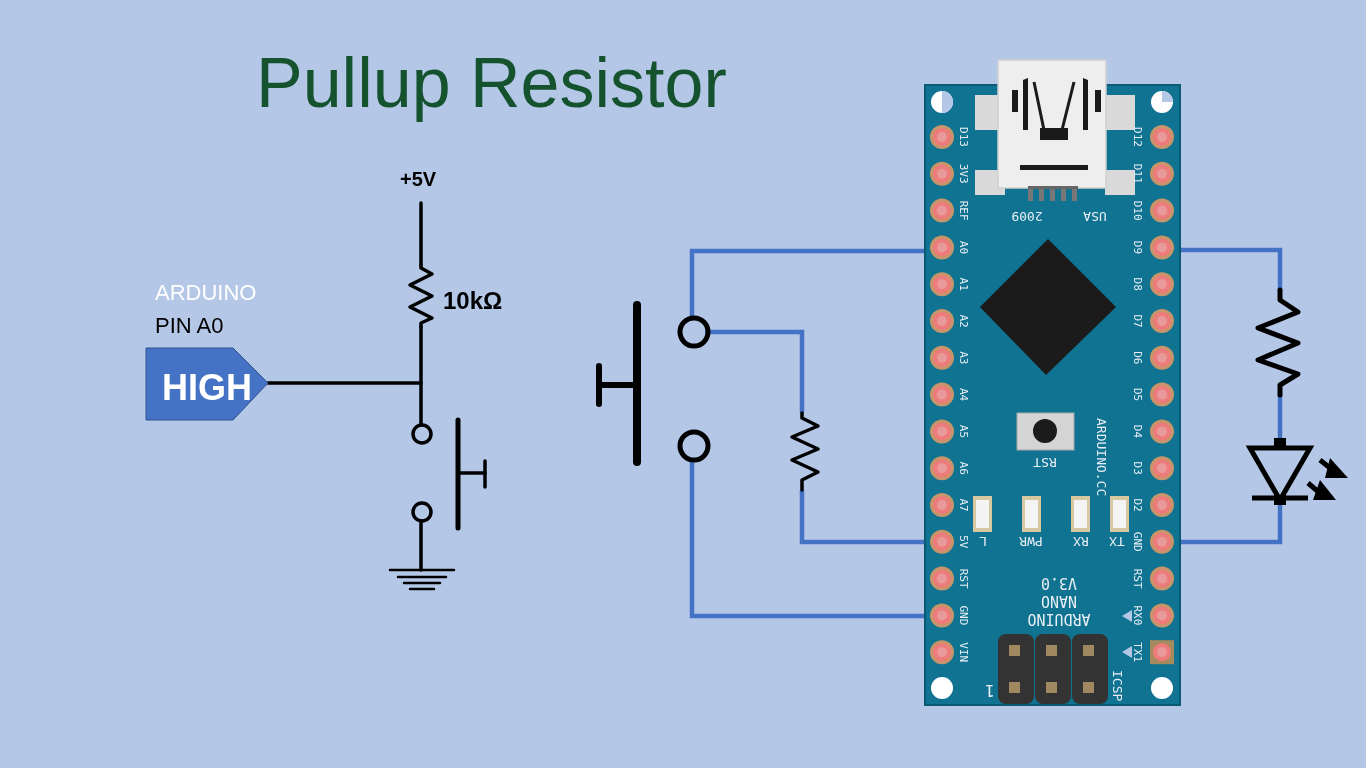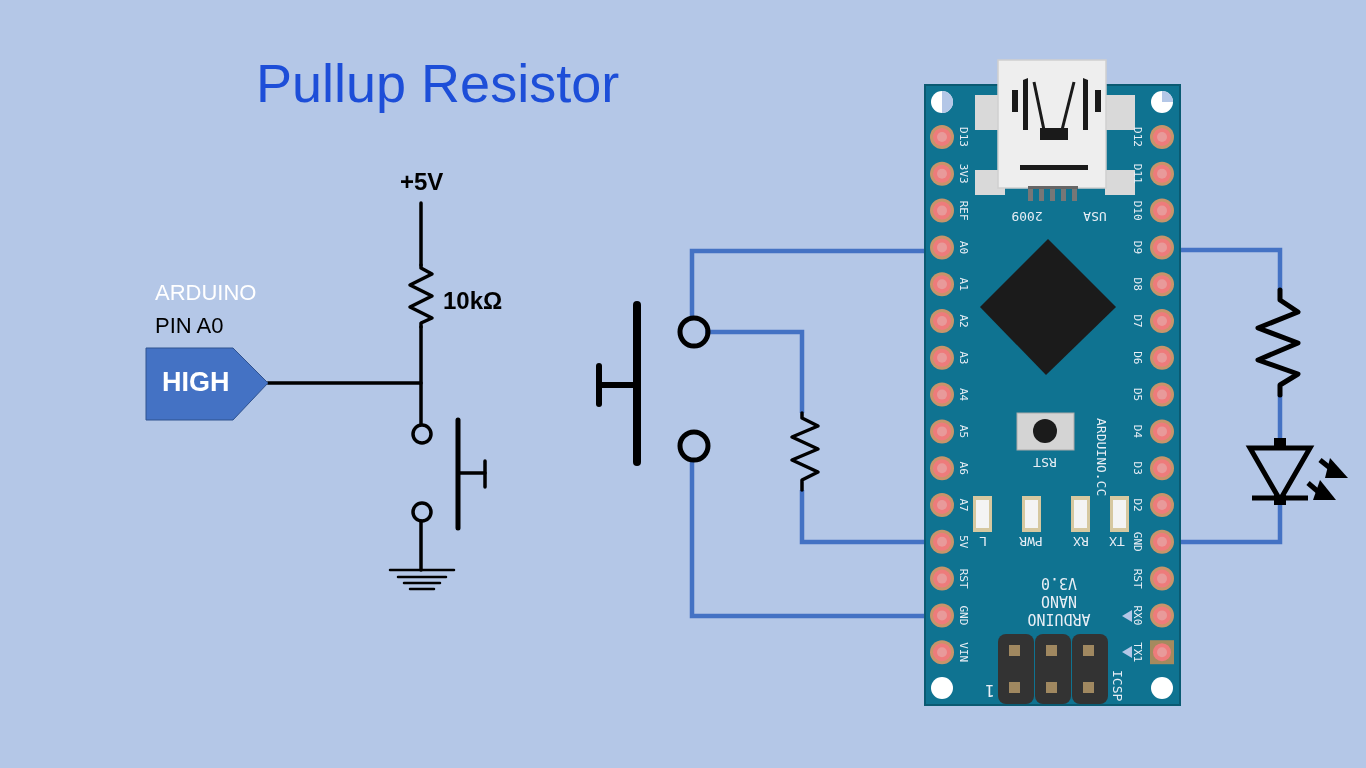--- a/index.html
+++ b/index.html
@@ -5,29 +5,29 @@
   html, body { margin: 0; padding: 0; }
   body {
     width: 1366px; height: 768px; overflow: hidden;
     background: #b4c7e7;
     font-family: "DejaVu Sans", sans-serif;
     position: relative;
   }
   .title {
     position: absolute; left: 256px; top: 38px;
     font-family: "Liberation Sans", sans-serif;
-    font-size: 54px; color: #1d4ed8; letter-spacing: 0px;
+    font-size: 70px; color: #14532d; letter-spacing: 0px;
     line-height: 90px; margin: 0; font-weight: normal;
   }
   .lbl { position: absolute; font-family: "Liberation Sans", sans-serif; }
-  .v5 { left: 400px; top: 168px; font-size: 24px; font-weight: bold; color: #000; text-align: right; }
+  .v5 { left: 400px; top: 168px; font-size: 20px; font-weight: bold; color: #000; text-align: right; }
   .ohm { left: 443px; top: 287px; font-size: 24px; font-weight: bold; color: #000; }
   .ard1 { left: 155px; top: 280px; font-size: 22px; color: #fff; }
   .ard2 { left: 155px; top: 313px; font-size: 22px; color: #000000; }
-  .high { left: 162px; top: 367px; font-size: 27px; font-weight: bold; color: #fff; }
+  .high { left: 162px; top: 367px; font-size: 36px; font-weight: bold; color: #fff; }
   svg#scene { position: absolute; left: 0; top: 0; }
   .pinlbl { font-family: "DejaVu Sans Mono", monospace; font-size: 11px; fill: #e8eef5; }
   .silk { font-family: "DejaVu Sans Mono", monospace; fill: #e8eef5; }
 </style>
 </head>
 <body>
 
 <h1 class="title">Pullup Resistor</h1>
 
 <div class="lbl v5">+5V</div>

